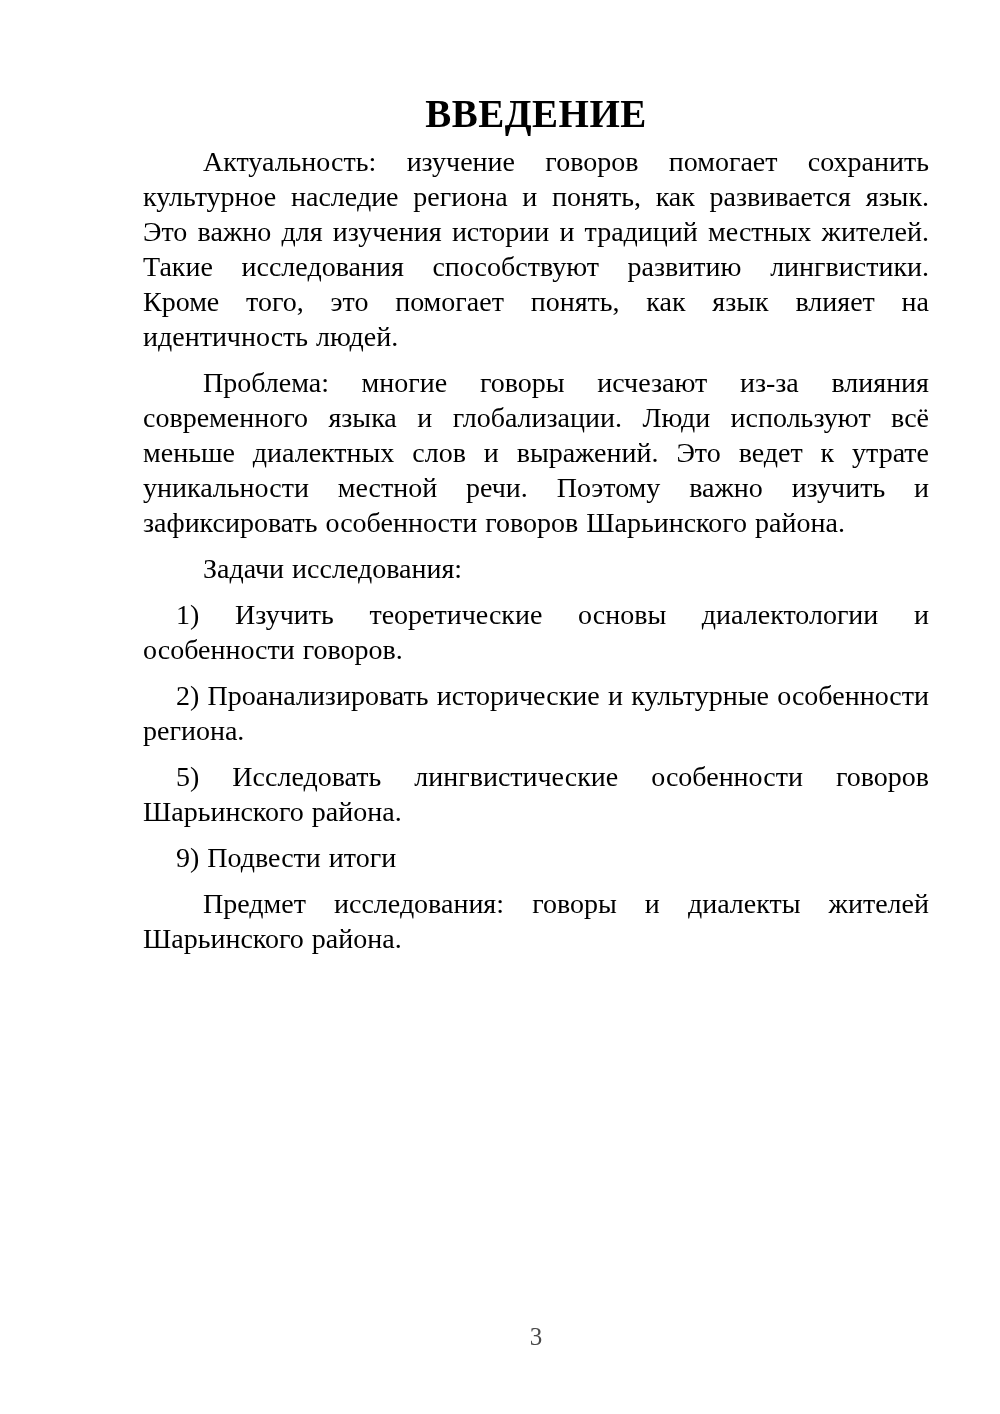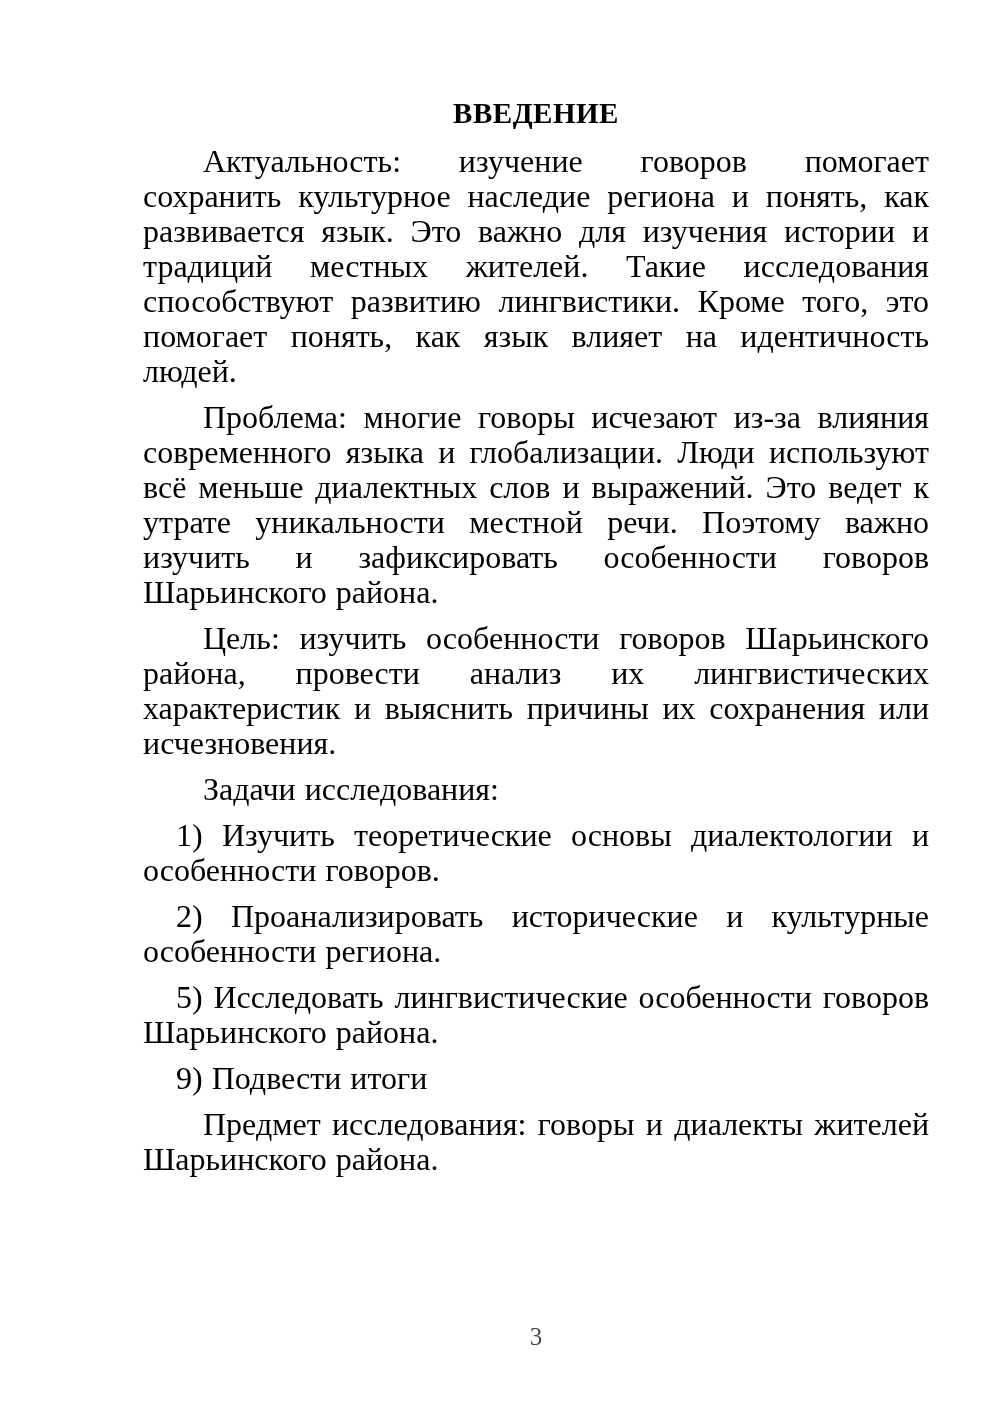--- a/index.html
+++ b/index.html
@@ -17,29 +17,29 @@
     color: #000000;
   }
   .content {
     position: absolute;
     left: 143px;
     top: 96px;
     width: 786px;
   }
   .doc-title {
     margin: 0 0 13px 0;
-    font-size: 29px;
+    font-size: 39px;
     line-height: 35px;
     font-weight: bold;
     text-align: center;
     letter-spacing: 0.5px;
   }
   .para, .list-item {
     margin: 0 0 11px 0;
-    font-size: 32px;
+    font-size: 28px;
     line-height: 35px;
     text-align: justify;
     text-align-last: left;
     word-spacing: 1px;
   }
   .para {
     text-indent: 60px;
   }
   .list-item {
     text-indent: 33px;
@@ -57,21 +57,20 @@
 </style>
 </head>
 <body>
 
 <div class="page">
   <div class="content">
     <h1 class="doc-title">ВВЕДЕНИЕ</h1>
 
     <p class="para">Актуальность: изучение говоров помогает сохранить культурное наследие региона и понять, как развивается язык. Это важно для изучения истории и традиций местных жителей. Такие исследования способствуют развитию лингвистики. Кроме того, это помогает понять, как язык влияет на идентичность людей.</p>
     <p class="para">Проблема: многие говоры исчезают из-за влияния современного языка и глобализации. Люди используют всё меньше диалектных слов и выражений. Это ведет к утрате уникальности местной речи. Поэтому важно изучить и зафиксировать особенности говоров Шарьинского района.</p>
-    <p class="para">Цель: изучить особенности говоров Шарьинского района, провести анализ их лингвистических характеристик и выяснить причины их сохранения или исчезновения.</p>
     <p class="para">Задачи исследования:</p>
 
     <p class="list-item">1) Изучить теоретические основы диалектологии и особенности говоров.</p>
     <p class="list-item">2) Проанализировать исторические и культурные особенности региона.</p>
     <p class="list-item">5) Исследовать лингвистические особенности говоров Шарьинского района.</p>
     <p class="list-item">9) Подвести итоги</p>
 
     <p class="para">Предмет исследования: говоры и диалекты жителей Шарьинского района.</p>
   </div>
 

